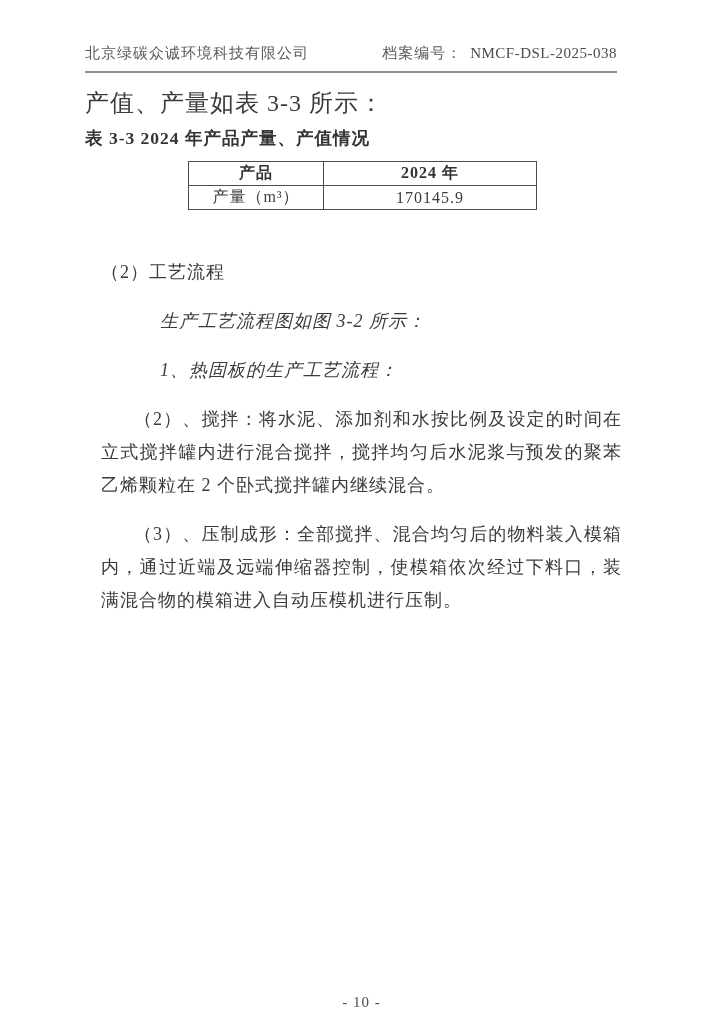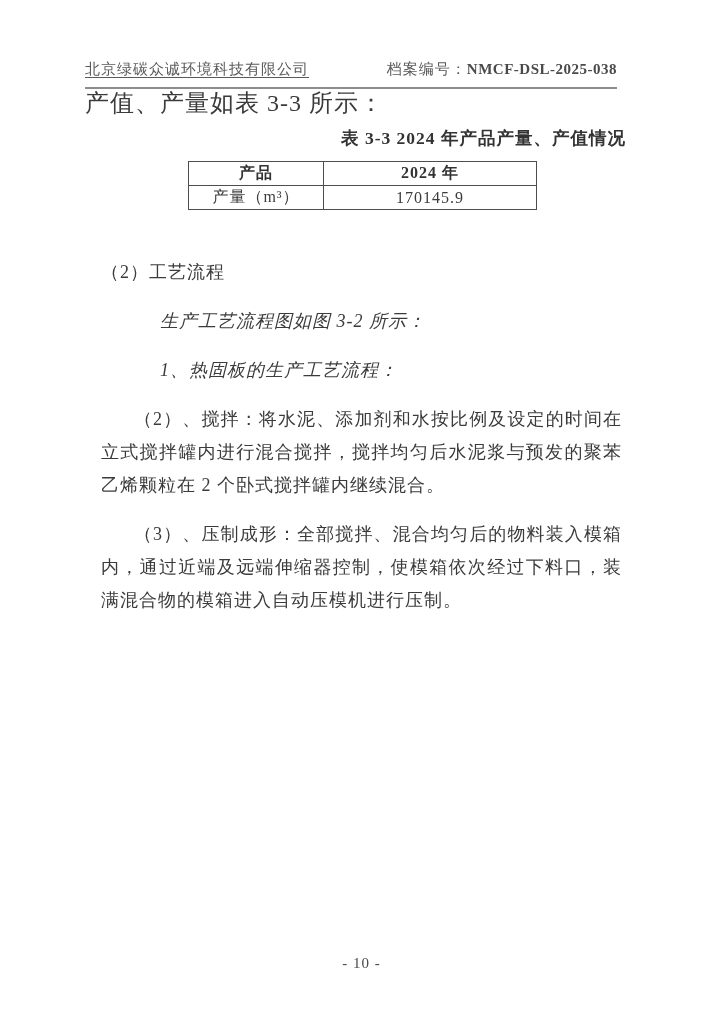--- a/index.html
+++ b/index.html
@@ -26,50 +26,48 @@
     display: flex;
     justify-content: space-between;
     align-items: baseline;
     padding-bottom: 8px;
     border-bottom: 2px solid #8d8d8d;
     font-size: 15px;
     color: #5a5a5a;
     letter-spacing: 1px;
   }
   .company-name {
-    text-decoration: underline;
     text-underline-offset: 3px;
-    margin-top: 16px;
   }
   .archive-no {
     white-space: nowrap;
   }
   .archive-no .num {
-    font-weight: 700;
+    font-weight: 400;
     color: #4a4a4a;
-    margin-left: 0;
+    margin-left: 8px;
     letter-spacing: 0.5px;
   }
   
   .intro-line {
     position: absolute;
     left: 85px;
     top: 90px;
     width: 553px;
     font-size: 24px;
     letter-spacing: 1px;
     line-height: 26px;
   }
   
   .table-caption {
     position: absolute;
-    left: 73px;
+    left: 85px;
     top: 126px;
     width: 553px;
-    text-align: right;
+    text-align: left;
     font-weight: bold;
     font-size: 17.5px;
     color: #333333;
     letter-spacing: 1px;
   }
   table.data-table {
     position: absolute;
     left: 188px;
     top: 161px;
     width: 348px;
@@ -107,21 +105,21 @@
   .body-text p {
     margin: 16px;
   }
   .body-text p.indent-none  { text-indent: 0; }
   .body-text p.indent-first { text-indent: 33px; }
   .body-text p.indent-wide  { text-indent: 59px; font-style: italic; }
   
   .page-footer {
     position: absolute;
     left: 0;
-    top: 955px;
+    top: 994px;
     width: 723px;
     text-align: center;
     font-size: 15px;
     color: #4a4a4a;
     letter-spacing: 1px;
   }
 </style>
 </head>
 <body>
 

